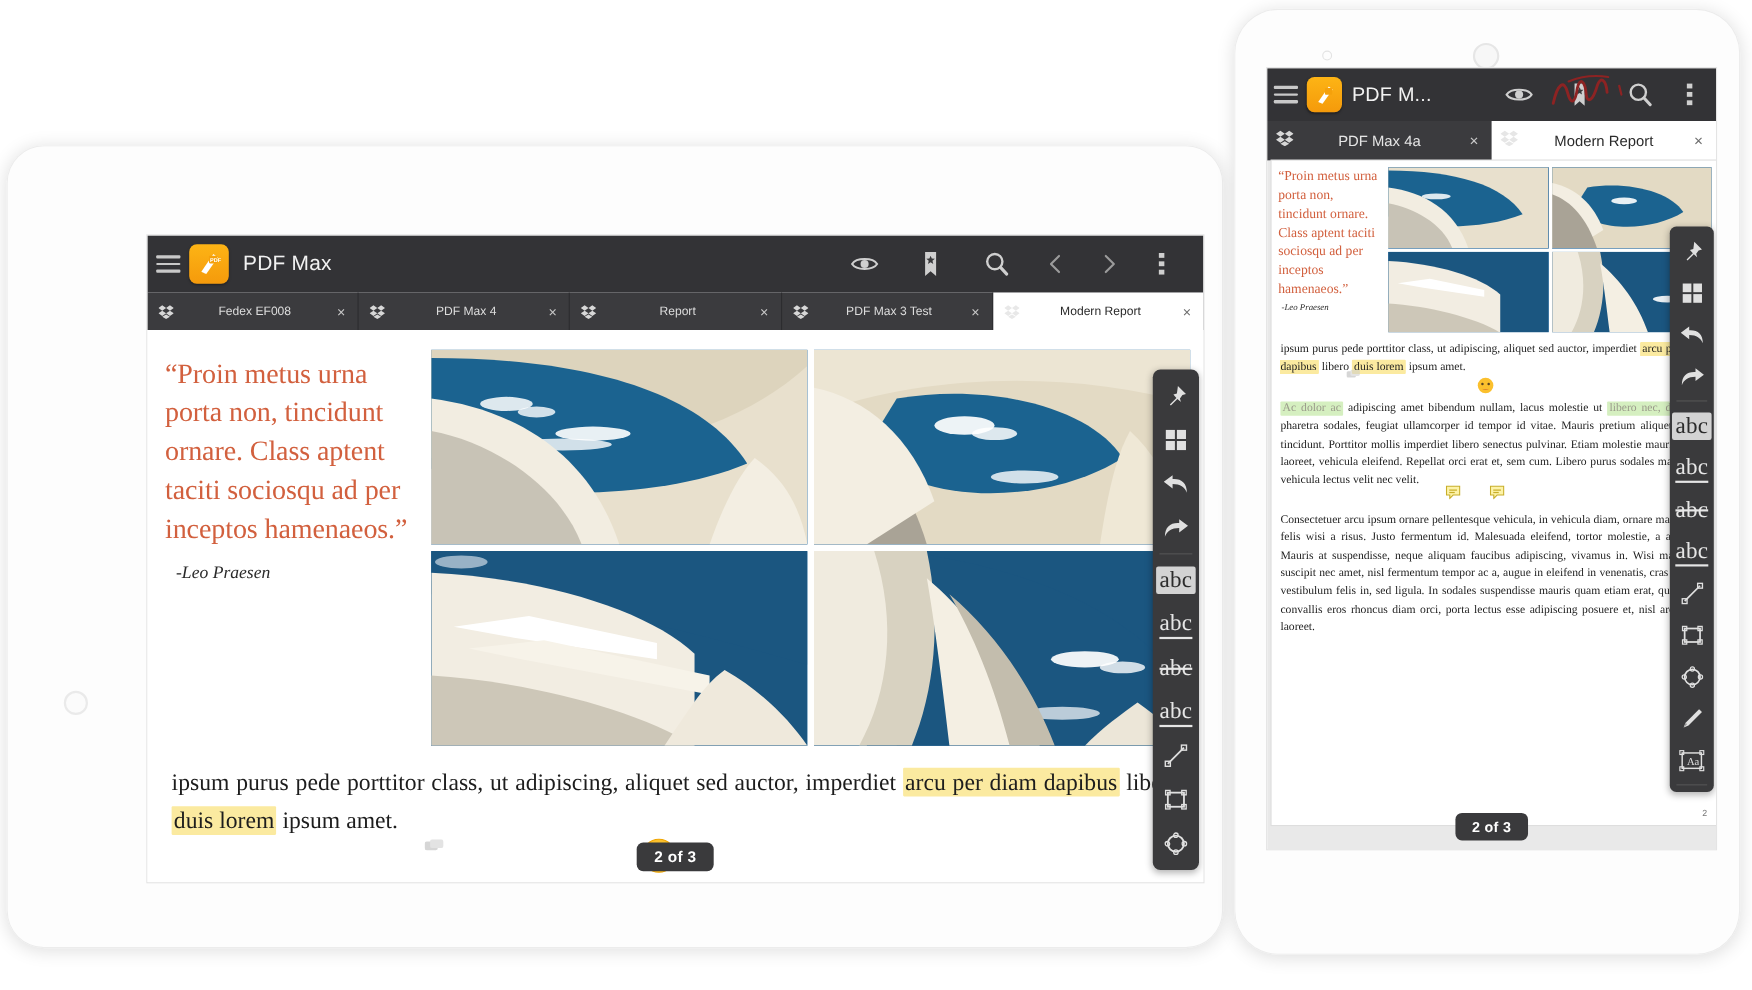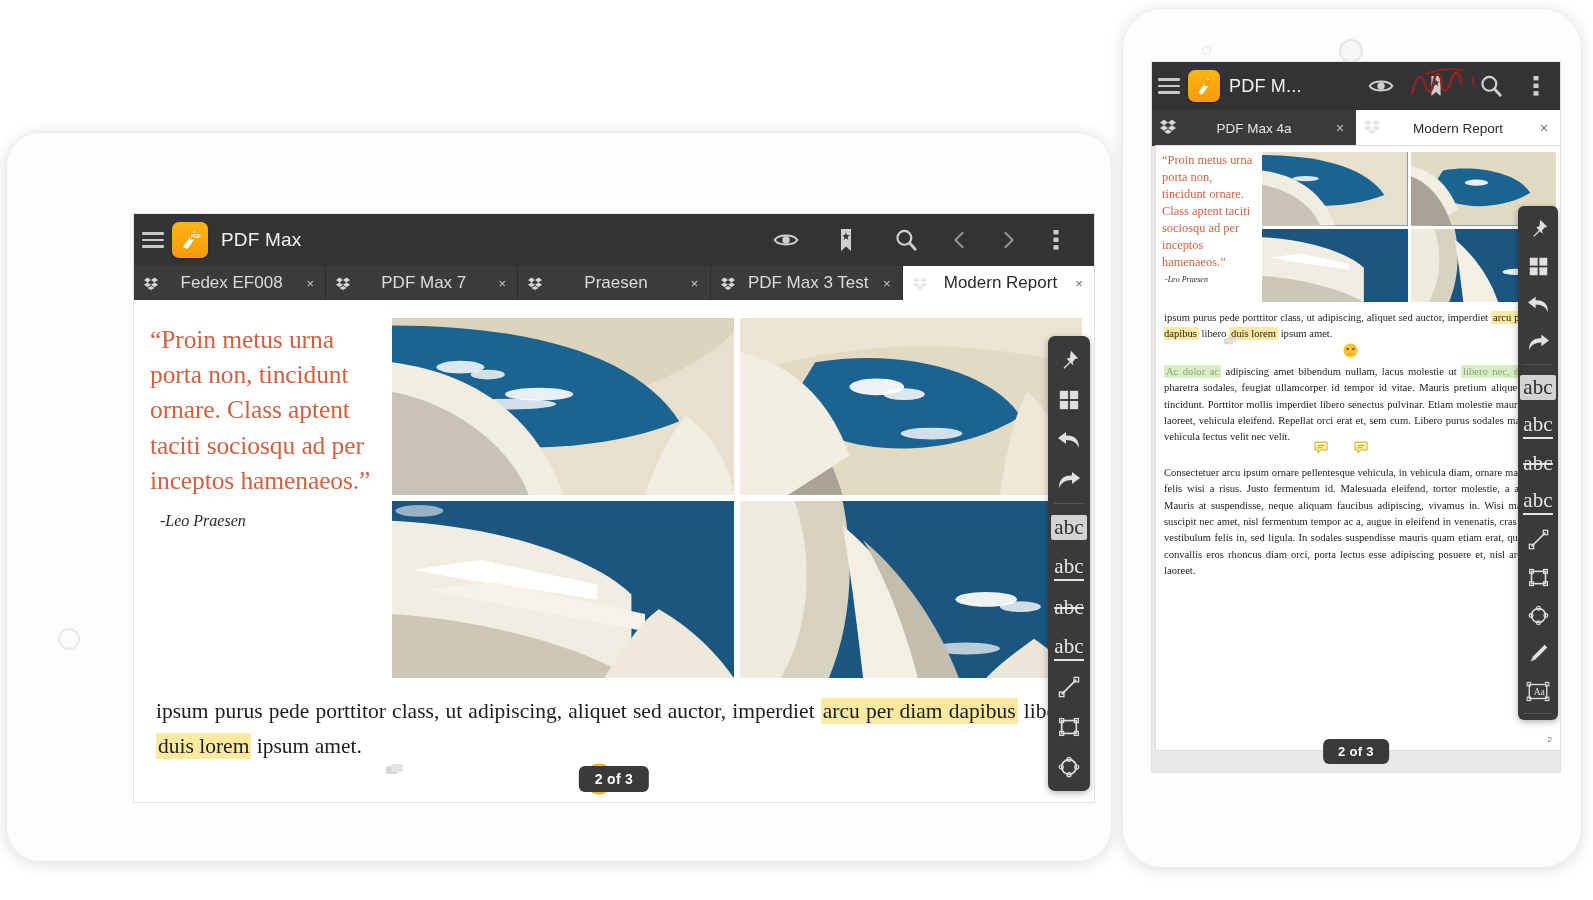--- a/index.html
+++ b/index.html
@@ -45,21 +45,21 @@
   .t-actions .ico{ width:60px; height:52px; display:flex; align-items:center;
                    justify-content:center; cursor:pointer;}
   .t-actions .ico.narrow{ width:48px; }
 
   
   .tabstrip{ height:34px; background:#3b3b3e; display:flex; align-items:stretch; }
   .tab{ flex:1 1 0; display:flex; align-items:center; gap:0;
         border-right:1px solid #2c2c2f; padding:0 8px; min-width:0;
         position:relative; cursor:pointer; }
   .tab .dbx{ flex:0 0 auto; width:18px; display:flex; justify-content:center;}
-  .tab .tlabel{ flex:1 1 auto; text-align:center; color:#dcdcdc; font-size:17px;
+  .tab .tlabel{ flex:1 1 auto; text-align:center; color:#dcdcdc; font-size:11px;
         white-space:nowrap; overflow:hidden; text-overflow:ellipsis; padding:0 4px;}
   .tab .tclose{ flex:0 0 auto; color:#c8c8c8; font-size:13px; width:14px;
         text-align:center; cursor:pointer;}
   .tab.active{ background:#ffffff; border-right:none; }
   .tab.active .tlabel{ color:#2a2a2a; }
   .tab.active .tclose{ color:#6e6e6e; }
 
   
   .t-page{ position:relative; height:502px; background:#fff; padding:18px 0 0 0; overflow:hidden;}
   .t-docinner{ display:flex; padding:0 12px 0 16px; gap:10px; }
@@ -246,31 +246,31 @@
           <span class="tlabel">Fedex EF008</span>
           <span class="tclose">×</span>
         </div>
 
         <div class="tab">
           <span class="dbx">
             <svg width="14" height="13" viewBox="0 0 14 13">
               <path d="M3.5 0.6 L0 3 L3.5 5.4 L7 3 Z M10.5 0.6 L7 3 L10.5 5.4 L14 3 Z M0 7.8 L3.5 10.2 L7 7.8 L3.5 5.4 Z M10.5 5.4 L7 7.8 L10.5 10.2 L14 7.8 Z M3.5 11 L7 13 L10.5 11 L7 9 Z" fill="#d7d7d7"></path>
             </svg>
           </span>
-          <span class="tlabel">PDF Max 7</span>
+          <span class="tlabel">PDF Max 4</span>
           <span class="tclose">×</span>
         </div>
 
         <div class="tab">
           <span class="dbx">
             <svg width="14" height="13" viewBox="0 0 14 13">
               <path d="M3.5 0.6 L0 3 L3.5 5.4 L7 3 Z M10.5 0.6 L7 3 L10.5 5.4 L14 3 Z M0 7.8 L3.5 10.2 L7 7.8 L3.5 5.4 Z M10.5 5.4 L7 7.8 L10.5 10.2 L14 7.8 Z M3.5 11 L7 13 L10.5 11 L7 9 Z" fill="#d7d7d7"></path>
             </svg>
           </span>
-          <span class="tlabel">Praesen</span>
+          <span class="tlabel">Report</span>
           <span class="tclose">×</span>
         </div>
 
         <div class="tab">
           <span class="dbx">
             <svg width="14" height="13" viewBox="0 0 14 13">
               <path d="M3.5 0.6 L0 3 L3.5 5.4 L7 3 Z M10.5 0.6 L7 3 L10.5 5.4 L14 3 Z M0 7.8 L3.5 10.2 L7 7.8 L3.5 5.4 Z M10.5 5.4 L7 7.8 L10.5 10.2 L14 7.8 Z M3.5 11 L7 13 L10.5 11 L7 9 Z" fill="#d7d7d7"></path>
             </svg>
           </span>
           <span class="tlabel">PDF Max 3 Test</span>

